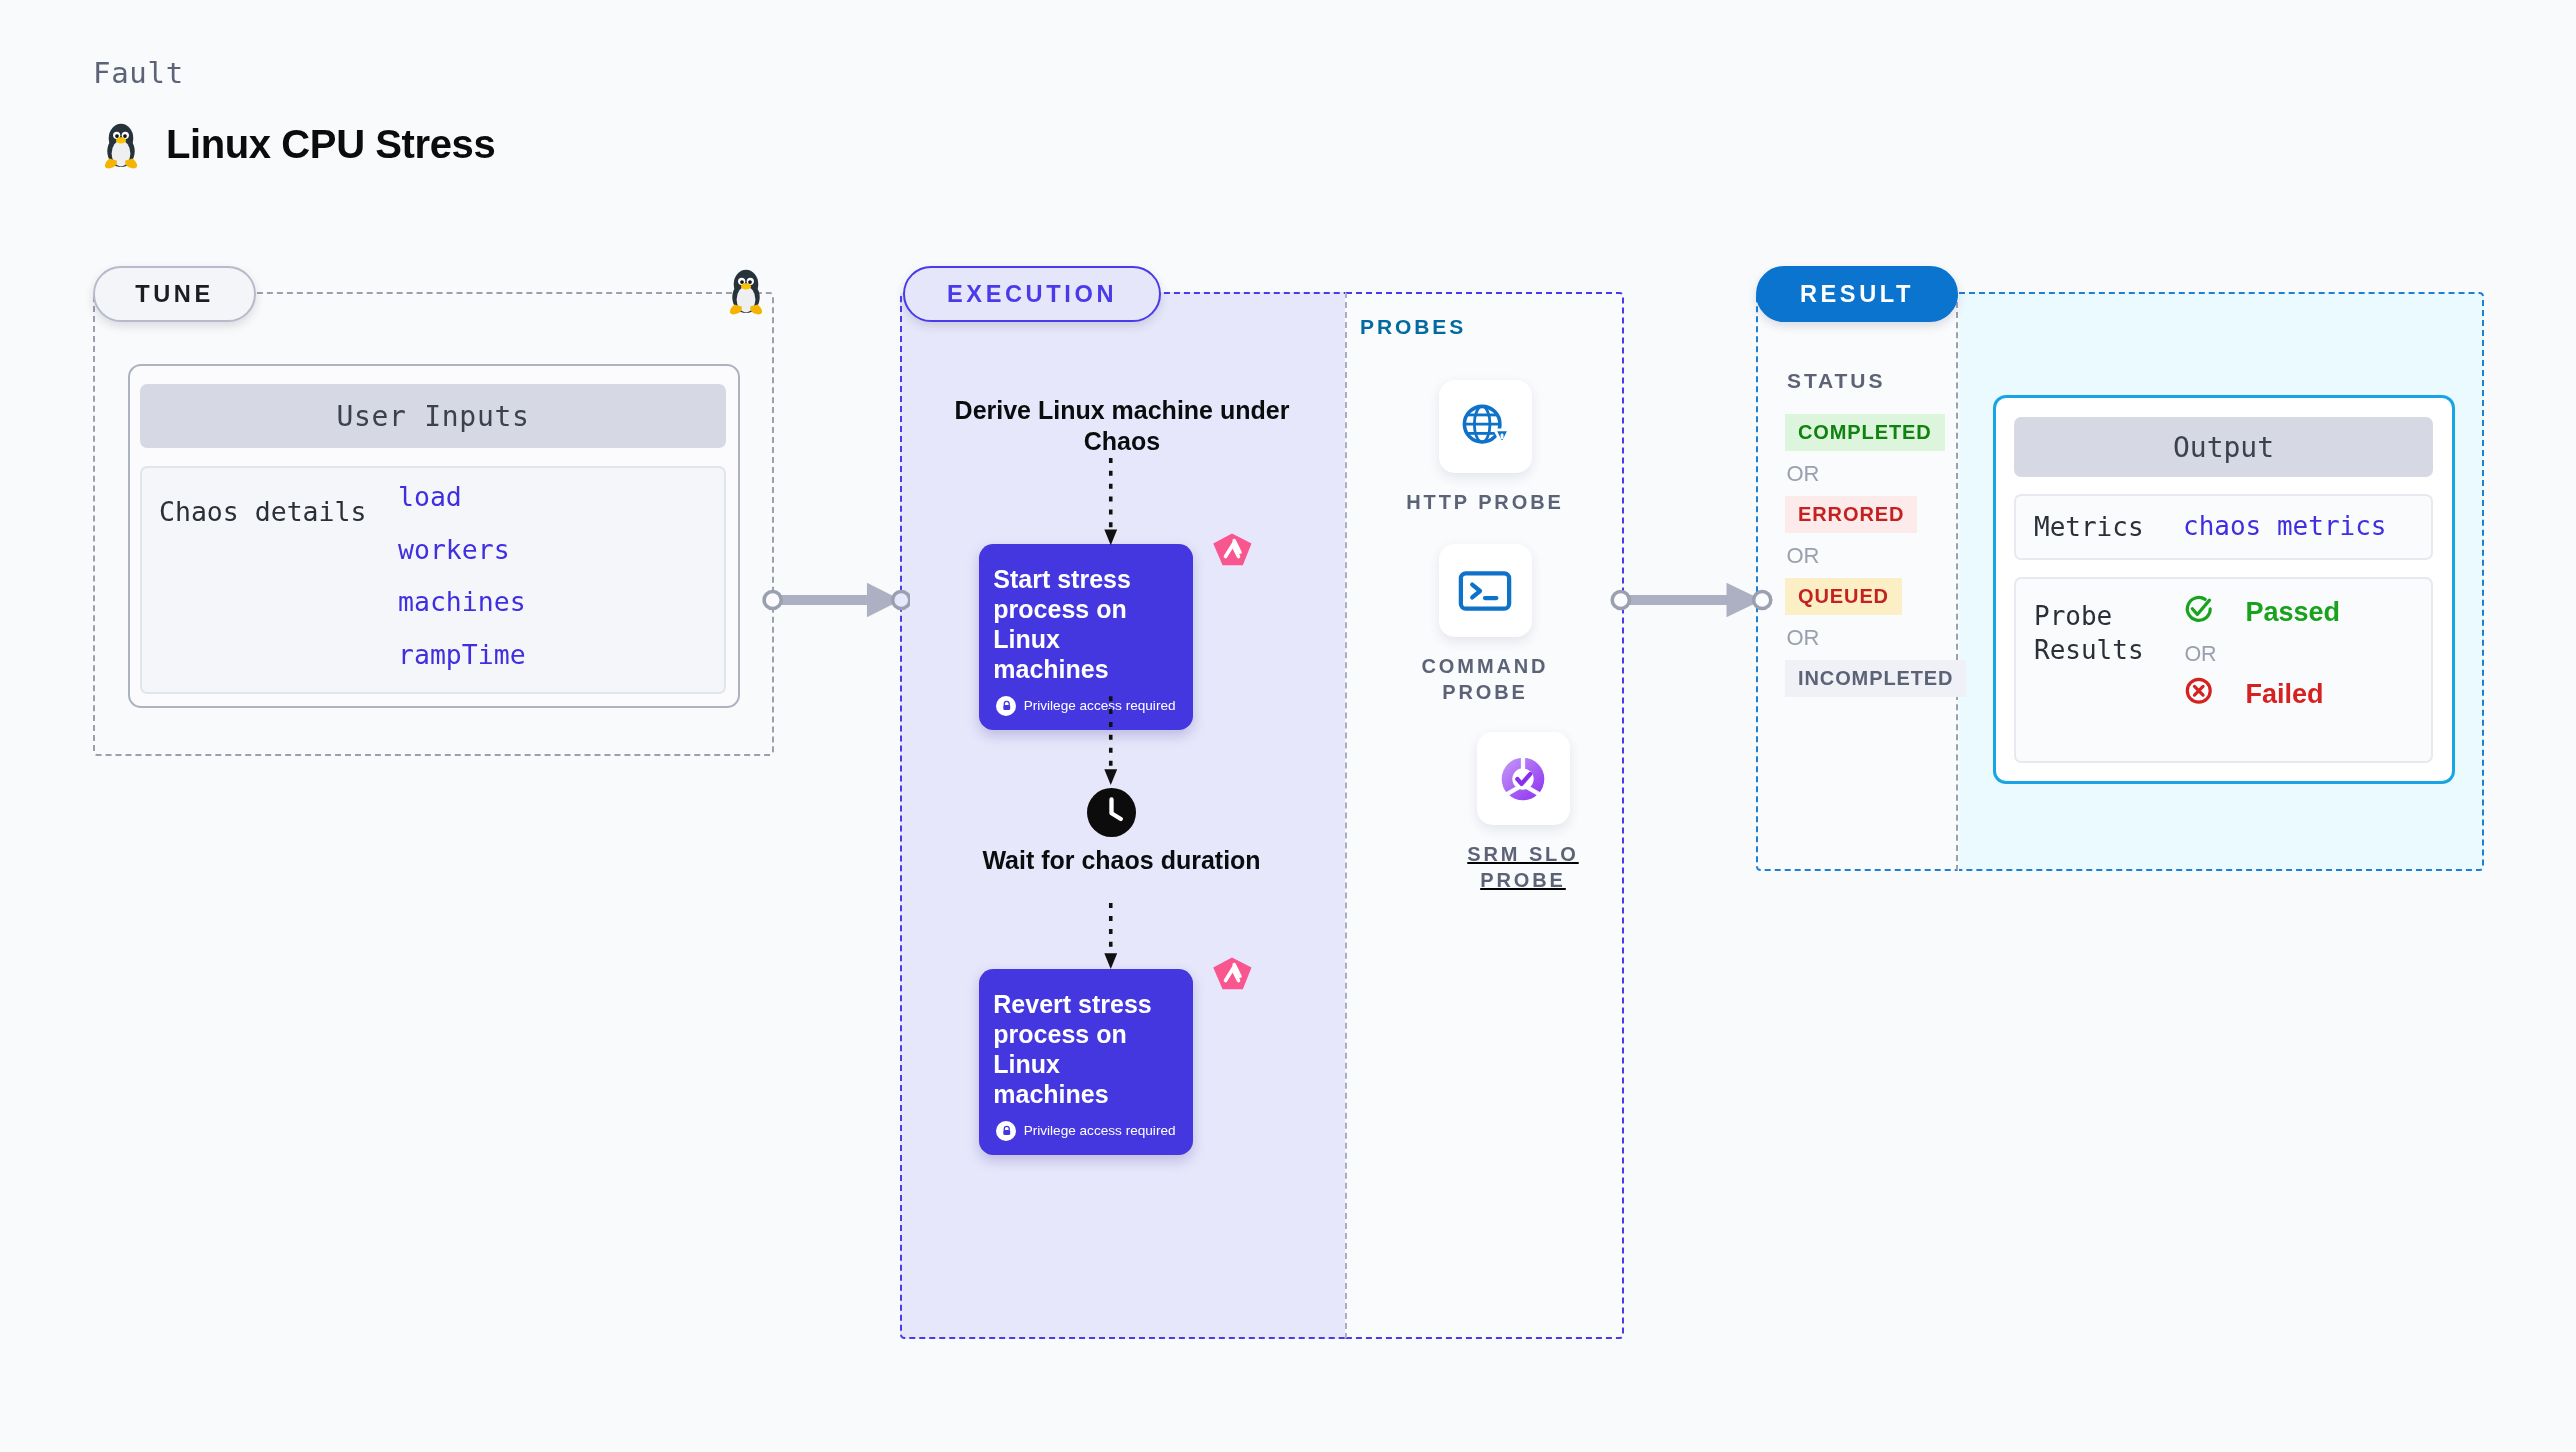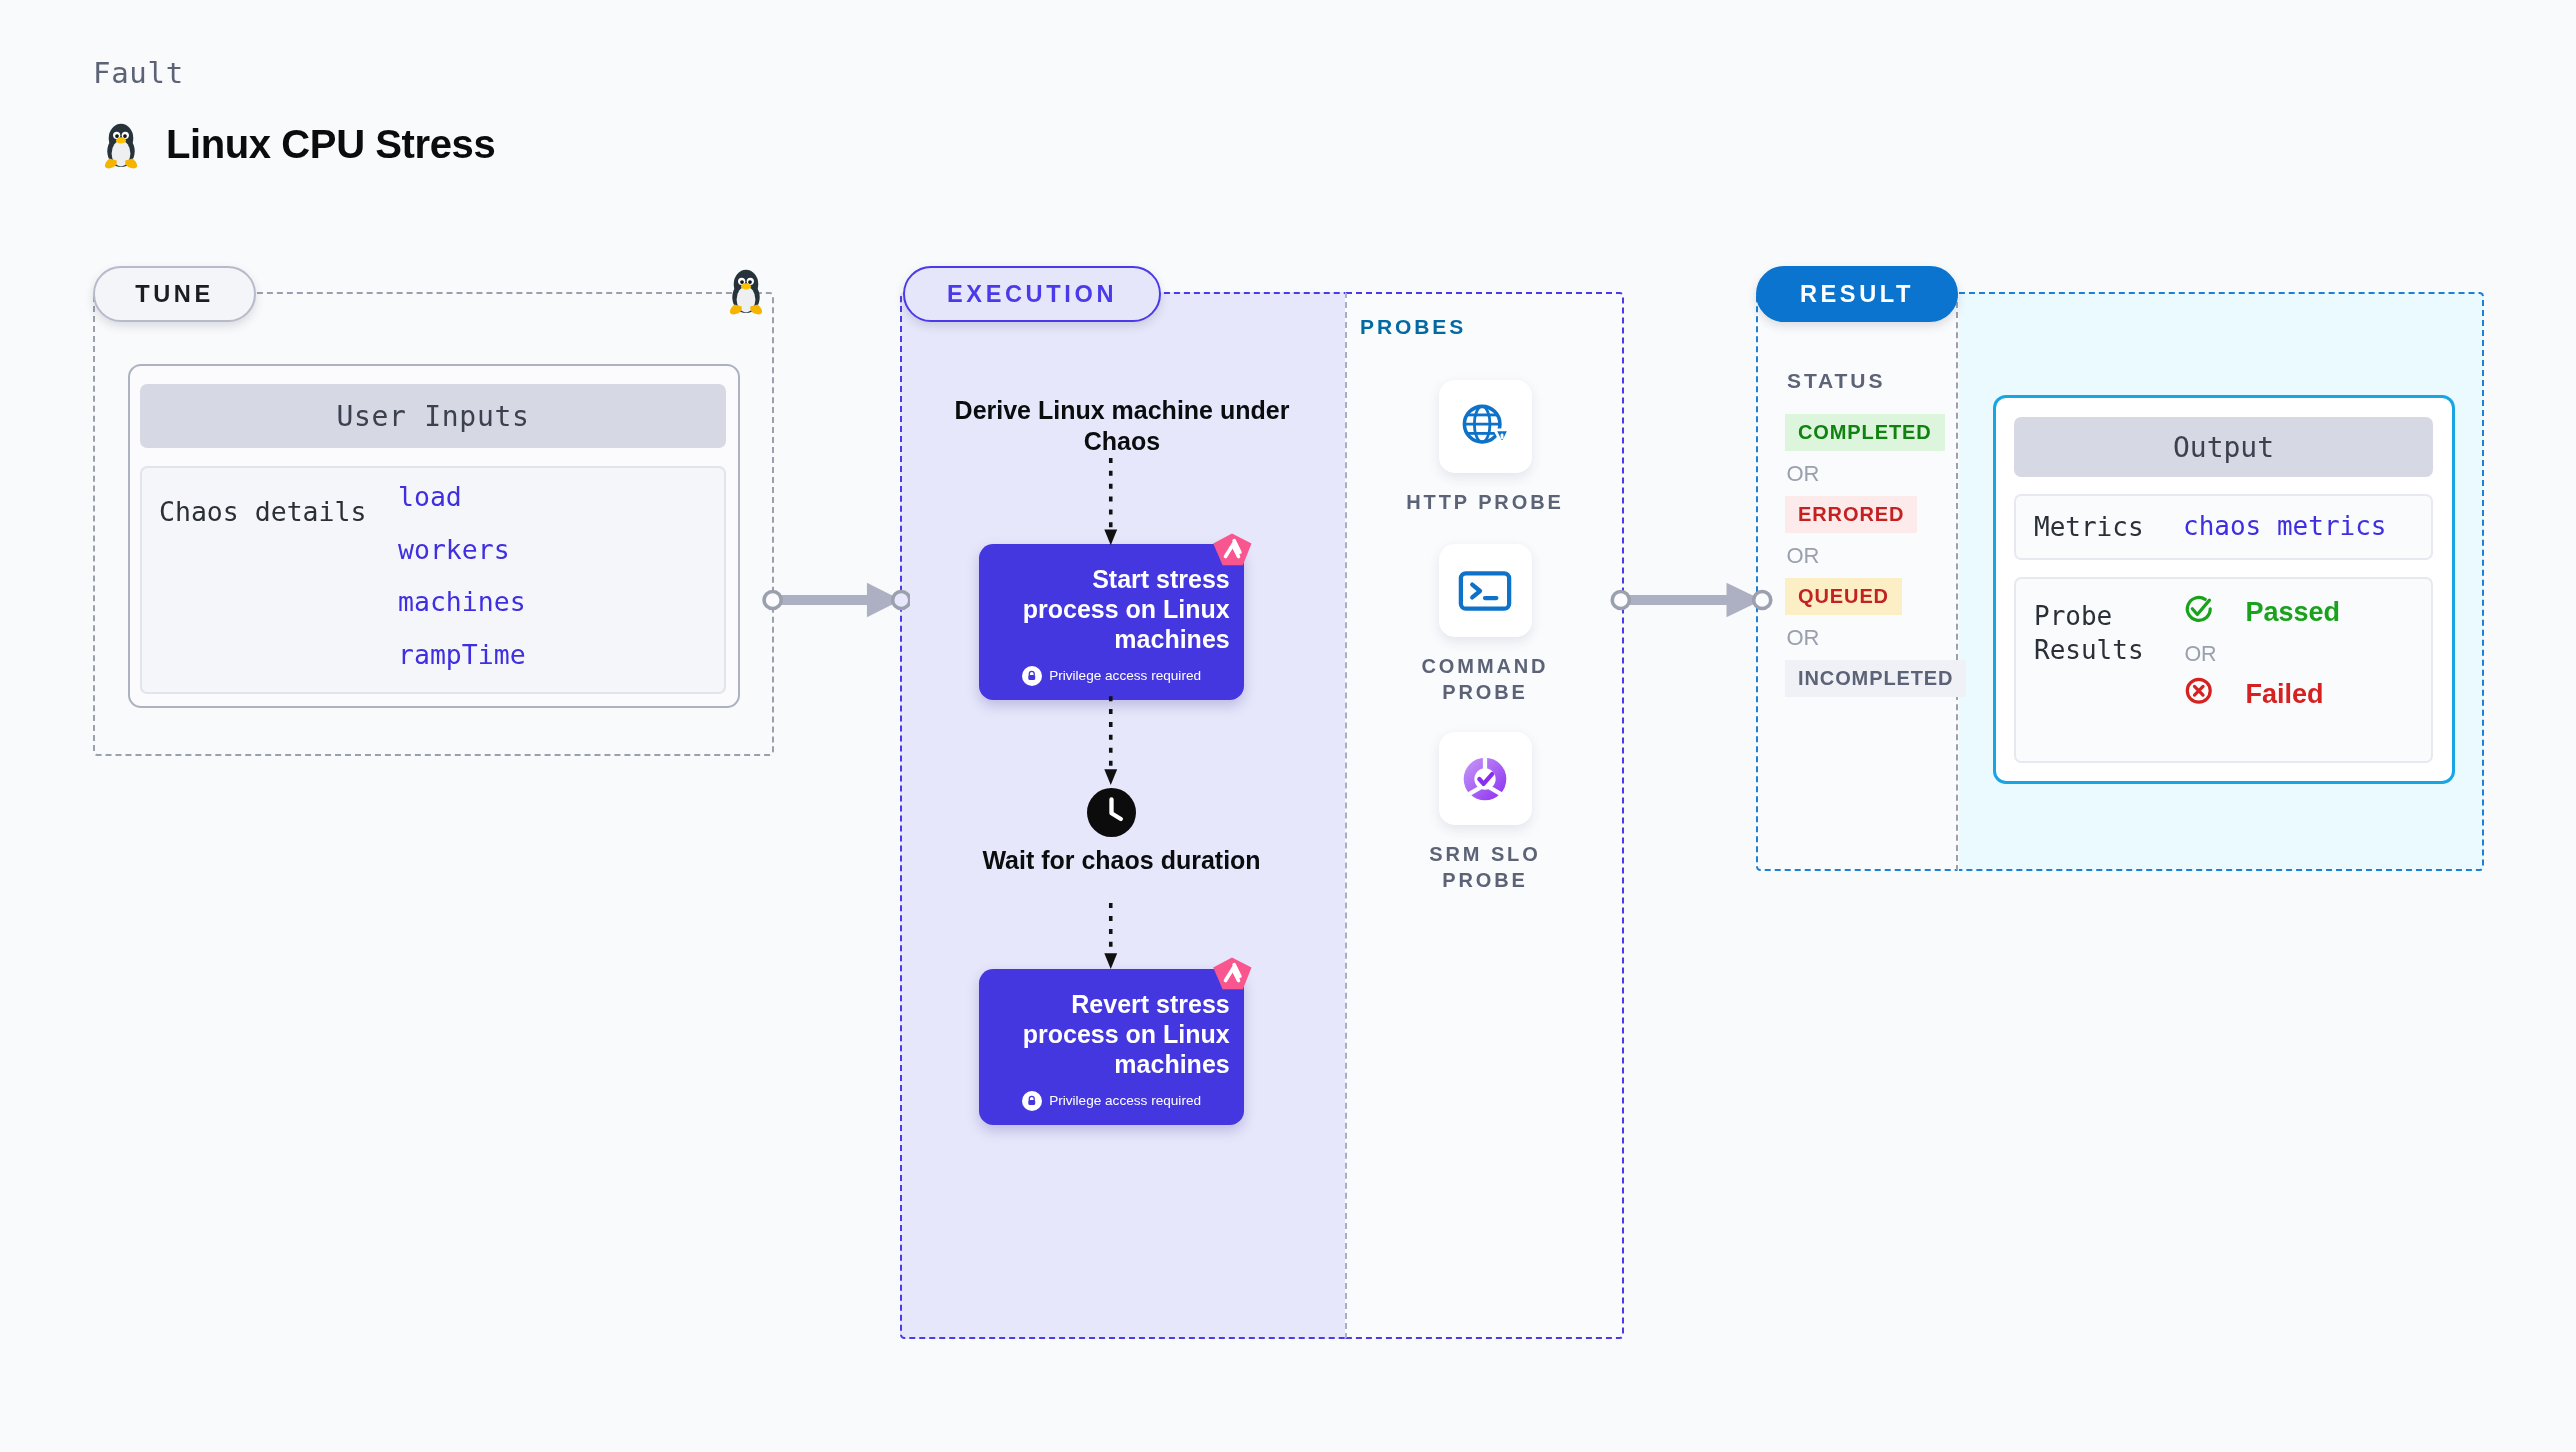--- a/index.html
+++ b/index.html
@@ -106,22 +106,22 @@
   .derive-text { left: 943px; top: 395px; width: 358px; }
   .wait-text   { left: 964px; top: 845px; width: 315px; }
 
   .dot-arrow { position: absolute; z-index: 22; }
 
   .clock {
     position: absolute; left: 1087px; top: 788px; width: 49px; height: 49px;
   }
 
   .node {
-    position: absolute; width: 265px; border-radius: 14.3px;
-    background: #4437e0; color: #fff; text-align: right;
+    position: absolute; width: 214px; border-radius: 14.3px;
+    background: #4437e0; color: #fff; text-align: left;
     box-shadow: 0 5.7px 13px rgba(40,30,140,.22);
     padding: 20px 14.3px 14.3px;
     z-index: 20;
   }
   .node-start  { left: 979px; top: 544px; }
   .node-revert { left: 979px; top: 969px; }
   .node-title { font-size: 25px; font-weight: bold; line-height: 1.2; }
   .node-sub {
     margin-top: 11.5px; display: flex; align-items: center; justify-content: center; gap: 7.2px;
     font-size: 13.6px; font-weight: normal;
@@ -142,21 +142,21 @@
     width: 93px; height: 93px; margin: 0 auto; border-radius: 15.8px;
     background: #ffffff; box-shadow: 0 4.3px 11.5px rgba(40,50,90,.10);
     display: flex; align-items: center; justify-content: center;
   }
   .probe-label {
     margin-top: 15.8px; font-size: 20px; font-weight: bold;
     color: #5c6376; letter-spacing: 2.9px; line-height: 1.3;
   }
   .probe-1 { left: 1399px; top: 380px; }
   .probe-2 { left: 1399px; top: 544px; }
-  .probe-3 { left: 1399px; top: 732px; }
+  .probe-3 { left: 1437px; top: 732px; text-decoration: underline; }
 
   
   .status-label {
     position: absolute; left: 1787px; top: 369px;
     font-size: 21px; font-weight: bold; color: #5c6376; letter-spacing: 2.9px;
   }
   .status-list { position: absolute; left: 1785px; top: 414px; width: 172px; }
   .status-badge {
     display: inline-block; border-radius: 0; padding: 7.2px 13px;
     font-size: 20px; font-weight: bold; letter-spacing: 0.9px;

